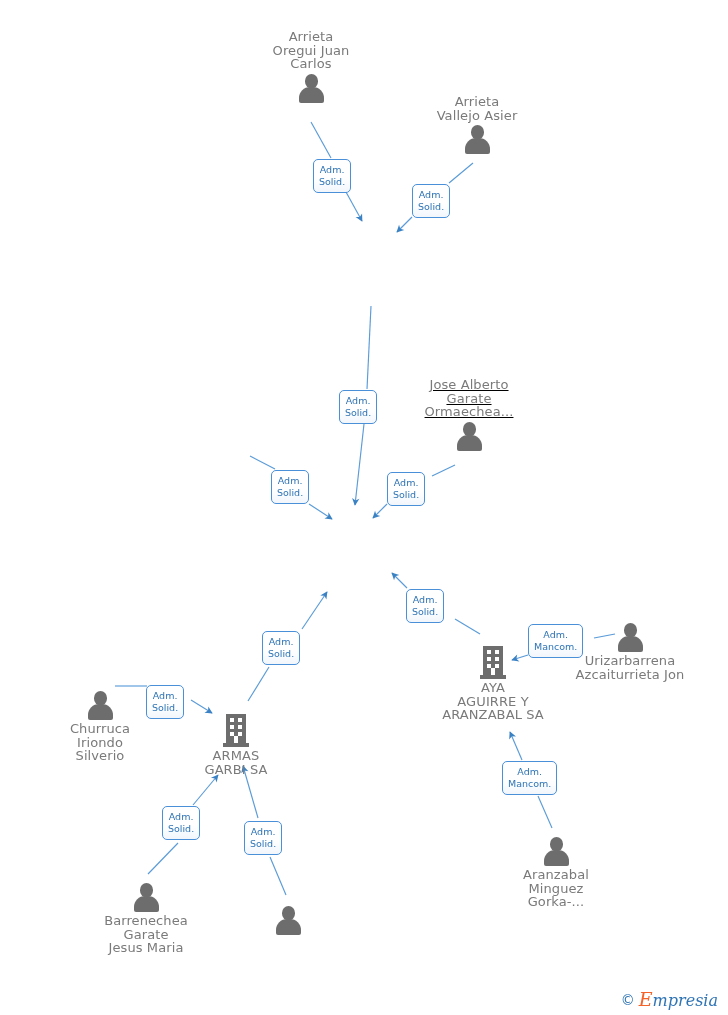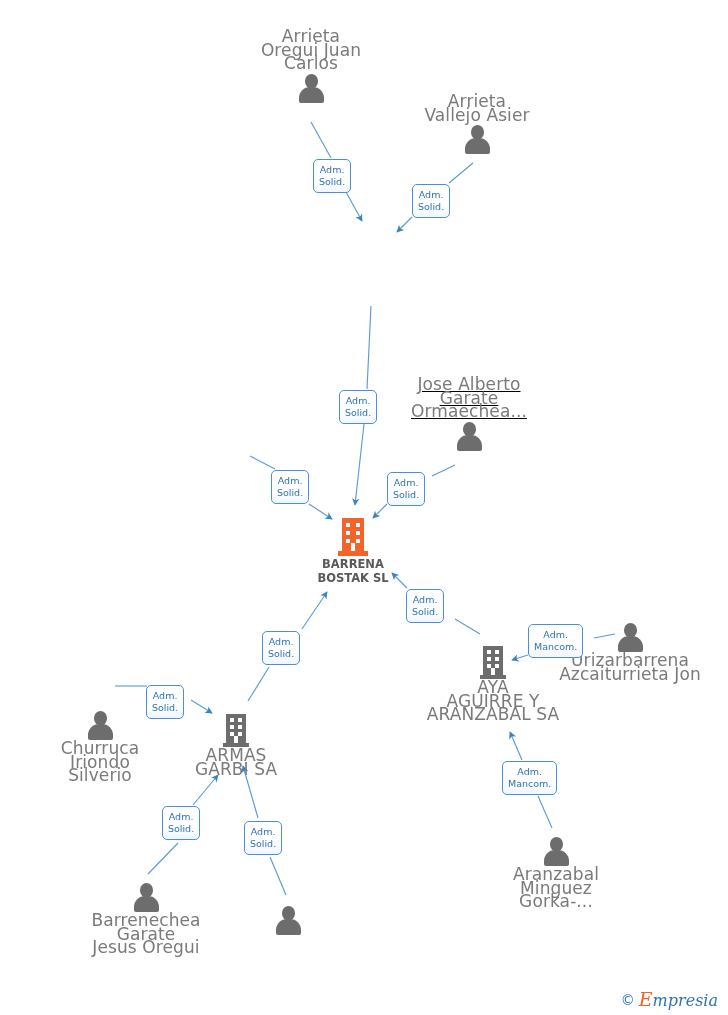--- a/index.html
+++ b/index.html
@@ -7,21 +7,21 @@
     width:728px;height:1015px;position:relative;overflow:hidden;
     font-family:"DejaVu Sans","Liberation Sans",sans-serif;
     -webkit-font-smoothing:antialiased;
   }
   #canvas{position:absolute;left:0;top:0;width:728px;height:1015px;}
   svg.edges{position:absolute;left:0;top:0;width:728px;height:1015px;pointer-events:none;}
 
   
   .node{position:absolute;width:160px;margin-left:-80px;text-align:center;}
   .node .cap{
-    font-size:17px;line-height:13.5px;color:#7a7a7a;letter-spacing:.1px;
+    font-size:13px;line-height:13.5px;color:#7a7a7a;letter-spacing:.1px;
     white-space:pre-line;
   }
   .node.center .cap{color:#595959;font-weight:bold;font-size:11.5px;letter-spacing:0;}
   .node .glyph{display:block;margin:0 auto;}
   .node.caption-top .cap{margin-bottom:2px;}
   .node.caption-bottom .cap{margin-top:2px;}
 
   
   .person{width:26px;height:30px;position:relative;}
   .person .head{
@@ -149,35 +149,20 @@
   <div class="node caption-top" style="left:469px;top:378px;text-decoration:underline;">
     <div class="cap">Jose Alberto
 Garate
 Ormaechea...</div>
     <div class="glyph person">
       <span class="head"></span>
         <span class="body"></span>
     </div>
   </div>
 
-  <div class="node caption-bottom center" style="left:353px;top:518px;">
-    <div class="glyph bld orange center-ico">
-      <span class="tower"></span>
-        <span class="base"></span>
-      <span class="win" style="left:8px;top:5px;"></span>
-        <span class="win" style="left:18px;top:5px;"></span>
-      <span class="win" style="left:8px;top:13px;"></span>
-        <span class="win" style="left:18px;top:13px;"></span>
-      <span class="win" style="left:8px;top:21px;"></span>
-        <span class="win" style="left:18px;top:21px;"></span>
-      <span class="door"></span>
-    </div>
-    <div class="cap">BARRENA
-BOSTAK SL</div>
-  </div>
 
   <div class="node caption-bottom" style="left:630px;top:622px;">
     <div class="glyph person">
       <span class="head"></span>
         <span class="body"></span>
     </div>
     <div class="cap">Urizarbarrena
 Azcaiturrieta Jon</div>
   </div>
 
@@ -191,21 +176,21 @@
         <span class="win" style="left:15px;top:11px;"></span>
       <span class="win" style="left:7px;top:18px;"></span>
         <span class="win" style="left:15px;top:18px;"></span>
       <span class="door"></span>
     </div>
     <div class="cap">AYA
 AGUIRRE Y
 ARANZABAL SA</div>
   </div>
 
-  <div class="node caption-bottom" style="left:100px;top:710px;">
+  <div class="node caption-bottom" style="left:100px;top:690px;">
     <div class="glyph person">
       <span class="head"></span>
         <span class="body"></span>
     </div>
     <div class="cap">Churruca
 Iriondo
 Silverio</div>
   </div>
 
   <div class="node caption-bottom" style="left:236px;top:714px;">
@@ -234,21 +219,21 @@
 Gorka-...</div>
   </div>
 
   <div class="node caption-bottom" style="left:146px;top:882px;">
     <div class="glyph person">
       <span class="head"></span>
         <span class="body"></span>
     </div>
     <div class="cap">Barrenechea
 Garate
-Jesus Oregui</div>
+Jesus Maria</div>
   </div>
 
   <div class="node caption-bottom" style="left:288px;top:905px;">
     <div class="glyph person">
       <span class="head"></span>
         <span class="body"></span>
     </div>
   </div>
 
   <div class="chip" style="left:313px;top:159px;">Adm.

